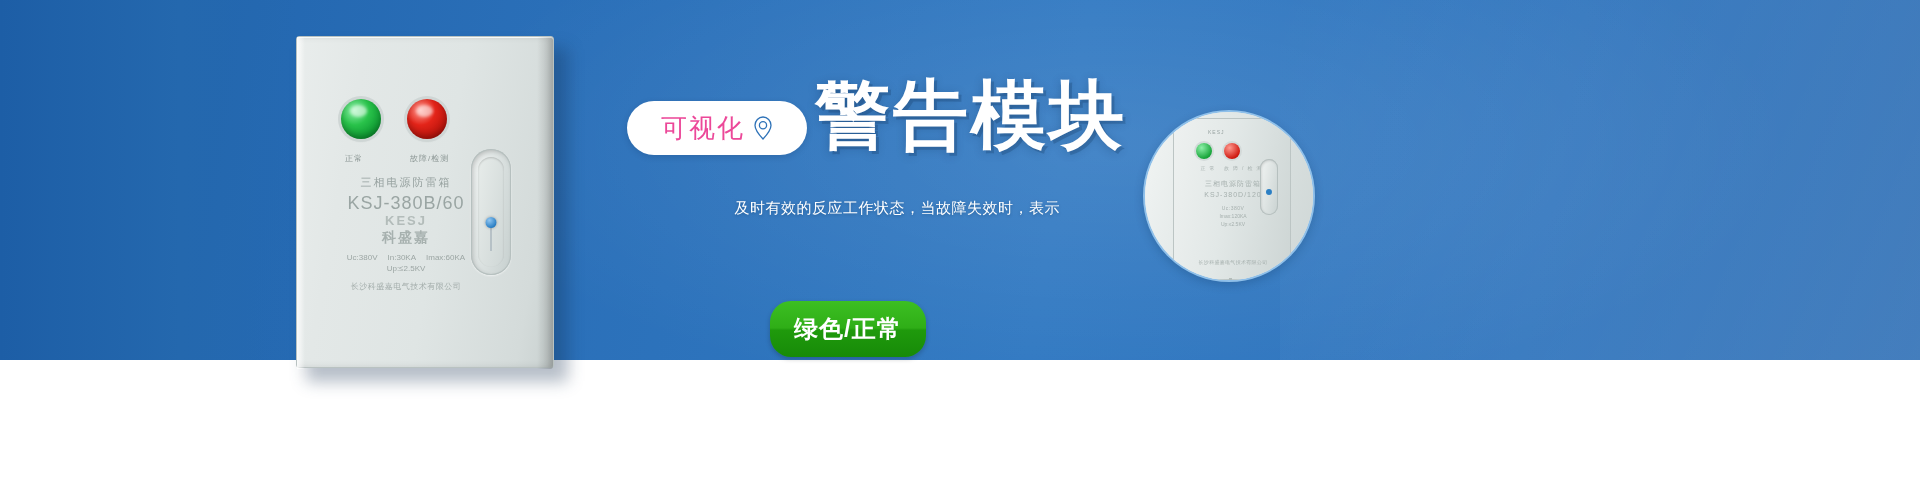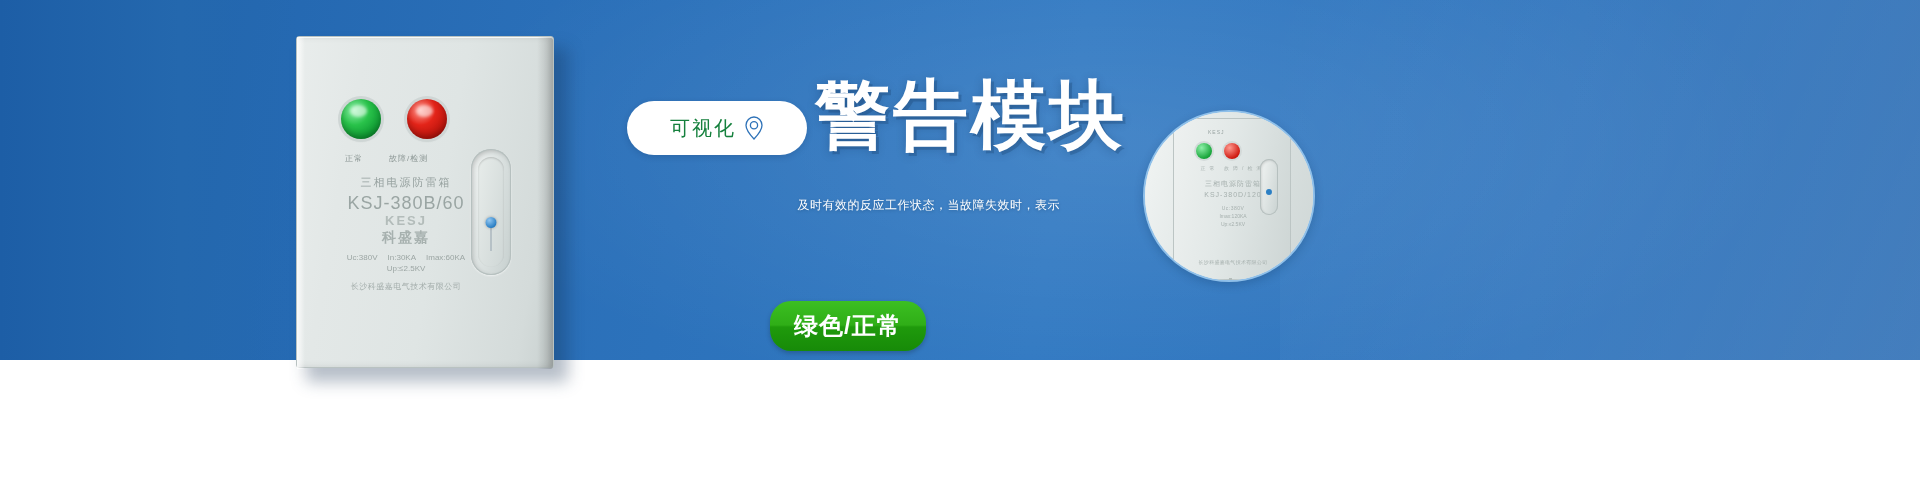--- a/index.html
+++ b/index.html
@@ -70,21 +70,21 @@
     box-shadow:0 0 0 3px #cfd6d5, 0 1px 3px rgba(0,0,0,.35), inset 0 -3px 6px rgba(0,0,0,.25);
   }
   .lamp-gloss {
     position:absolute; left:22%; top:14%; width:44%; height:30%;
     border-radius:50%; background:rgba(255,255,255,.55); filter:blur(1.5px);
   }
   .lamp-label {
     position:absolute; font-size:8px; color:#8b9694; letter-spacing:1px; white-space:nowrap;margin-left:6px;
   }
   .lbl-normal { left:42px; top:116px; }
-  .lbl-fault  { left:86px; top:116px; }
+  .lbl-fault  { left:107px; top:116px; }
 
   .dev-title {
     position:absolute; left:34px; top:138px; width:150px; text-align:center;
     font-size:11px; letter-spacing:2px; color:#97a2a0; white-space:nowrap;
   }
   .dev-model {
     position:absolute; left:34px; top:156px; width:150px; text-align:center;
     font-size:18px; letter-spacing:1px; color:#9aa5a3; white-space:nowrap;
   }
   .dev-brand-en {
@@ -128,47 +128,47 @@
   }
 
   
   .viz-pill {
     position:absolute; left:627px; top:101px; width:180px; height:54px;
     background:#ffffff; border-radius:27px;
     display:flex; align-items:center; justify-content:center; gap:8px;
     box-shadow:0 2px 6px rgba(10,40,75,.18);
   }
   .viz-pill-text {
-    font-size:20px; color:#15803d; letter-spacing:2px; line-height:1; font-weight:400;
+    font-size:26px; color:#ec4899; letter-spacing:2px; line-height:1; font-weight:400;
   }
   .viz-icon { width:20px; height:24px; display:block; }
 
   
   .headline {
     position:absolute; left:815px; top:78px;
     font-size:75px; font-weight:bold; letter-spacing:3px; line-height:1;
     color:#ffffff;
     text-shadow:3px 3px 0 rgba(20,60,105,.28), 0 2px 10px rgba(10,40,75,.25);
     white-space:nowrap;
     text-align:center;
   }
 
   
   .desc {
     position:absolute; left:640px; top:196px; width:420px;
-    text-align:right; color:#ffffff; font-size:12px; line-height:1.55;
+    text-align:right; color:#ffffff; font-size:15px; line-height:1.55;
     letter-spacing:.5px;
     text-shadow:0 1px 3px rgba(12,45,80,.35);
   }
   .desc div { white-space:nowrap; }
 
   
   .badges { position:absolute; left:770px; top:301px; display:flex; gap:22px; }
   .badge {
-    height:50px; padding:16px 24px; border-radius:21px;
+    height:56px; padding:16px 24px; border-radius:21px;
     display:flex; align-items:center; justify-content:center;
     font-size:24px; font-weight:bold; color:#ffffff; letter-spacing:1px;
     white-space:nowrap; line-height:1;
     box-shadow:0 2px 5px rgba(0,0,0,.22);
   }
   .badge-green { background:linear-gradient(180deg,#3cbf22 0%,#2fae17 48%,#1f9a0c 52%,#178a08 100%); }
   .badge-red   { background:linear-gradient(180deg,#e0241f 0%,#d01713 48%,#c00f0c 52%,#ad0a07 100%); }
 
   
   .circle-inset {

